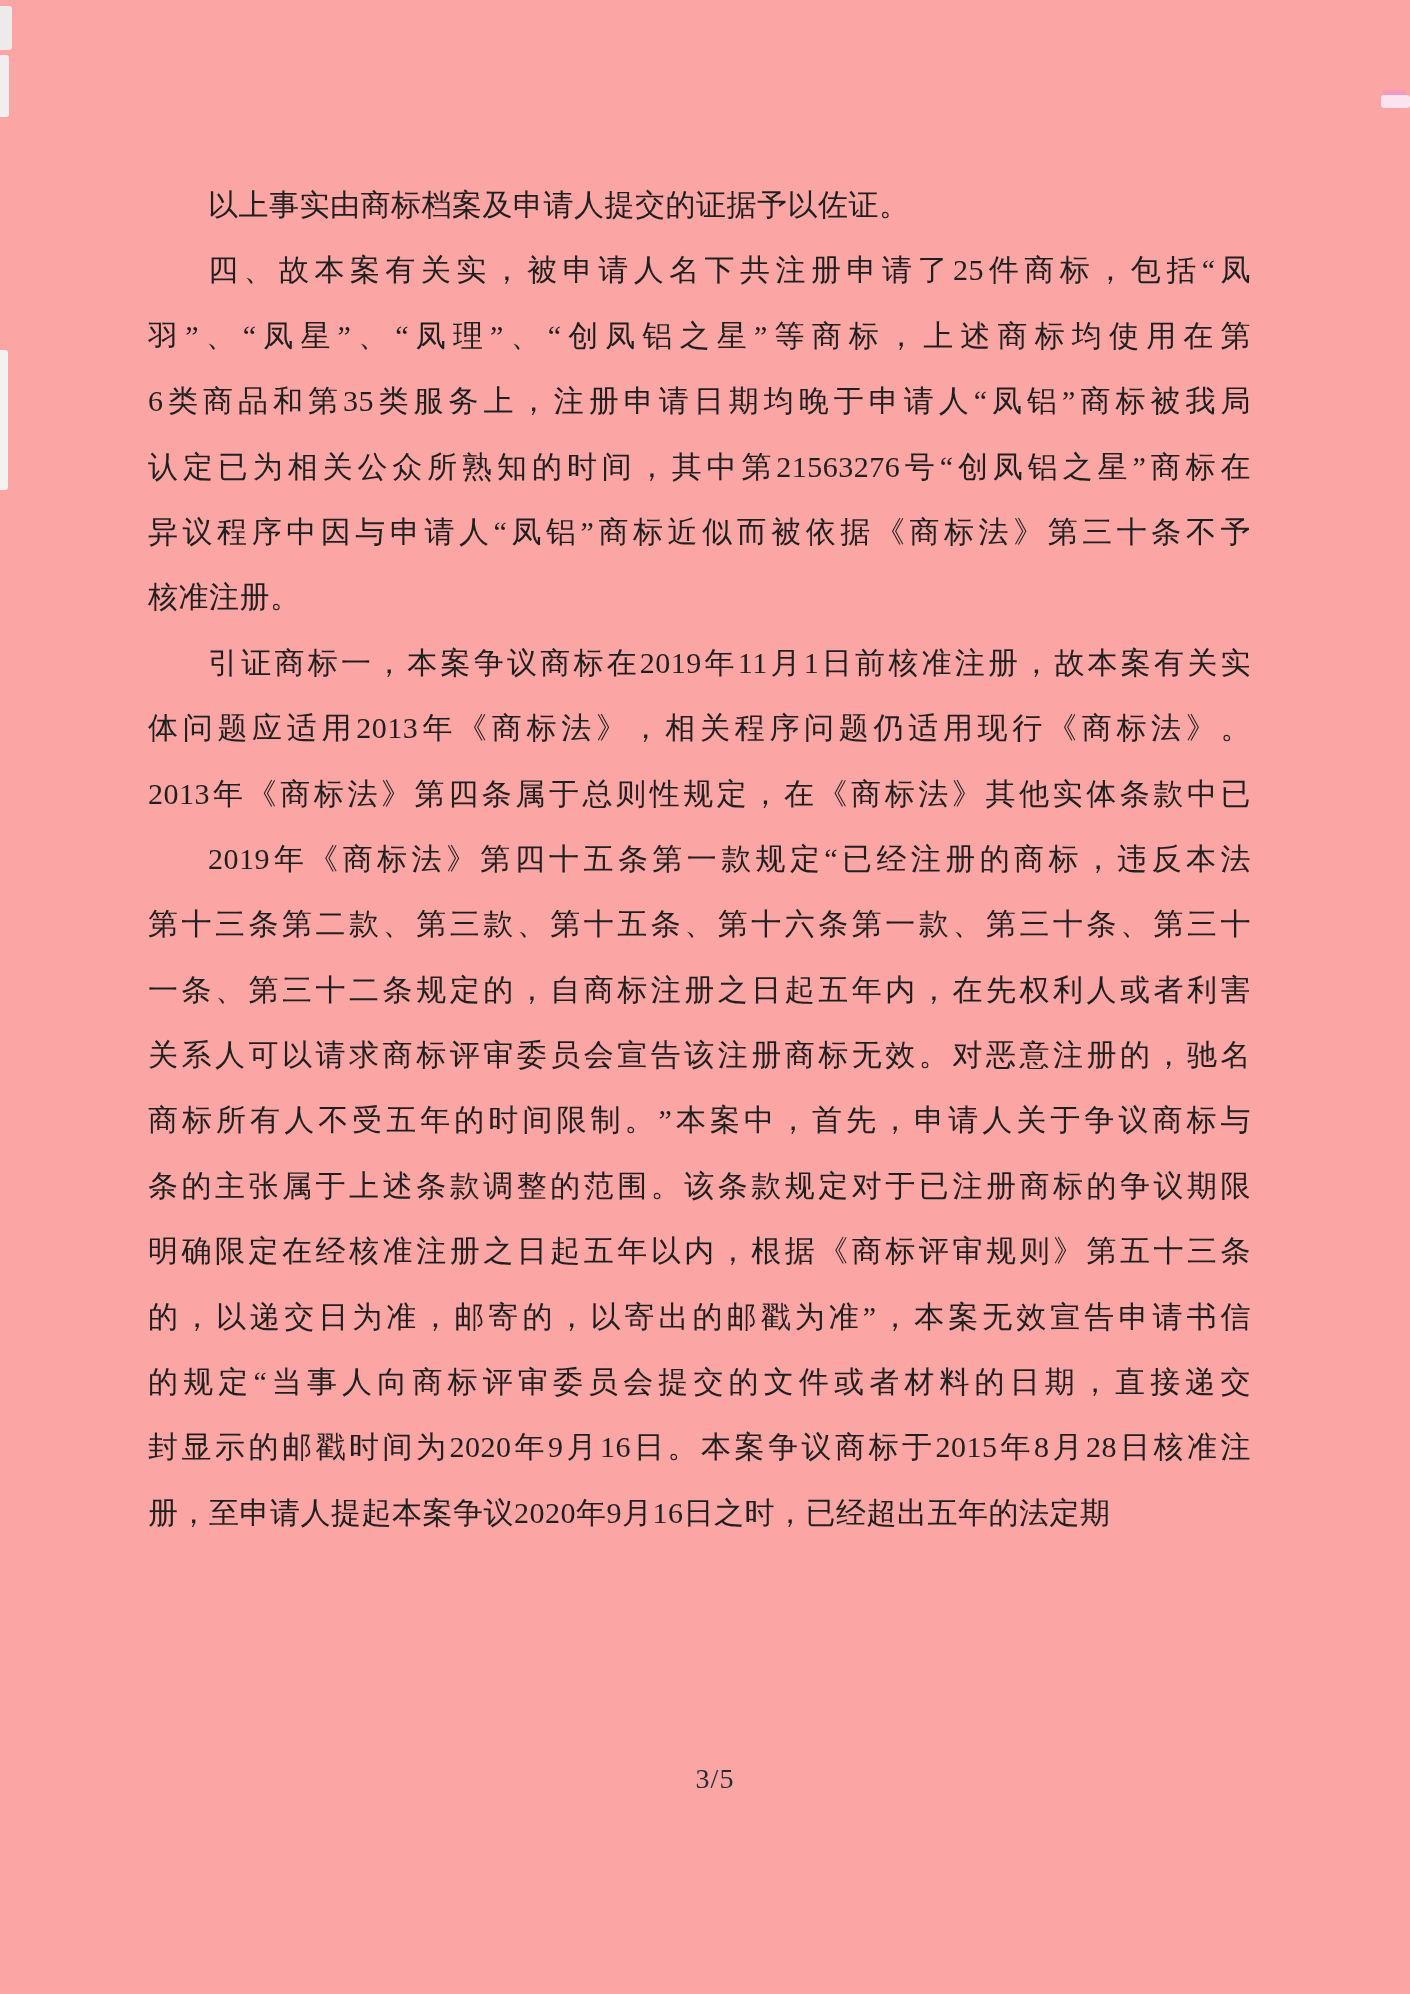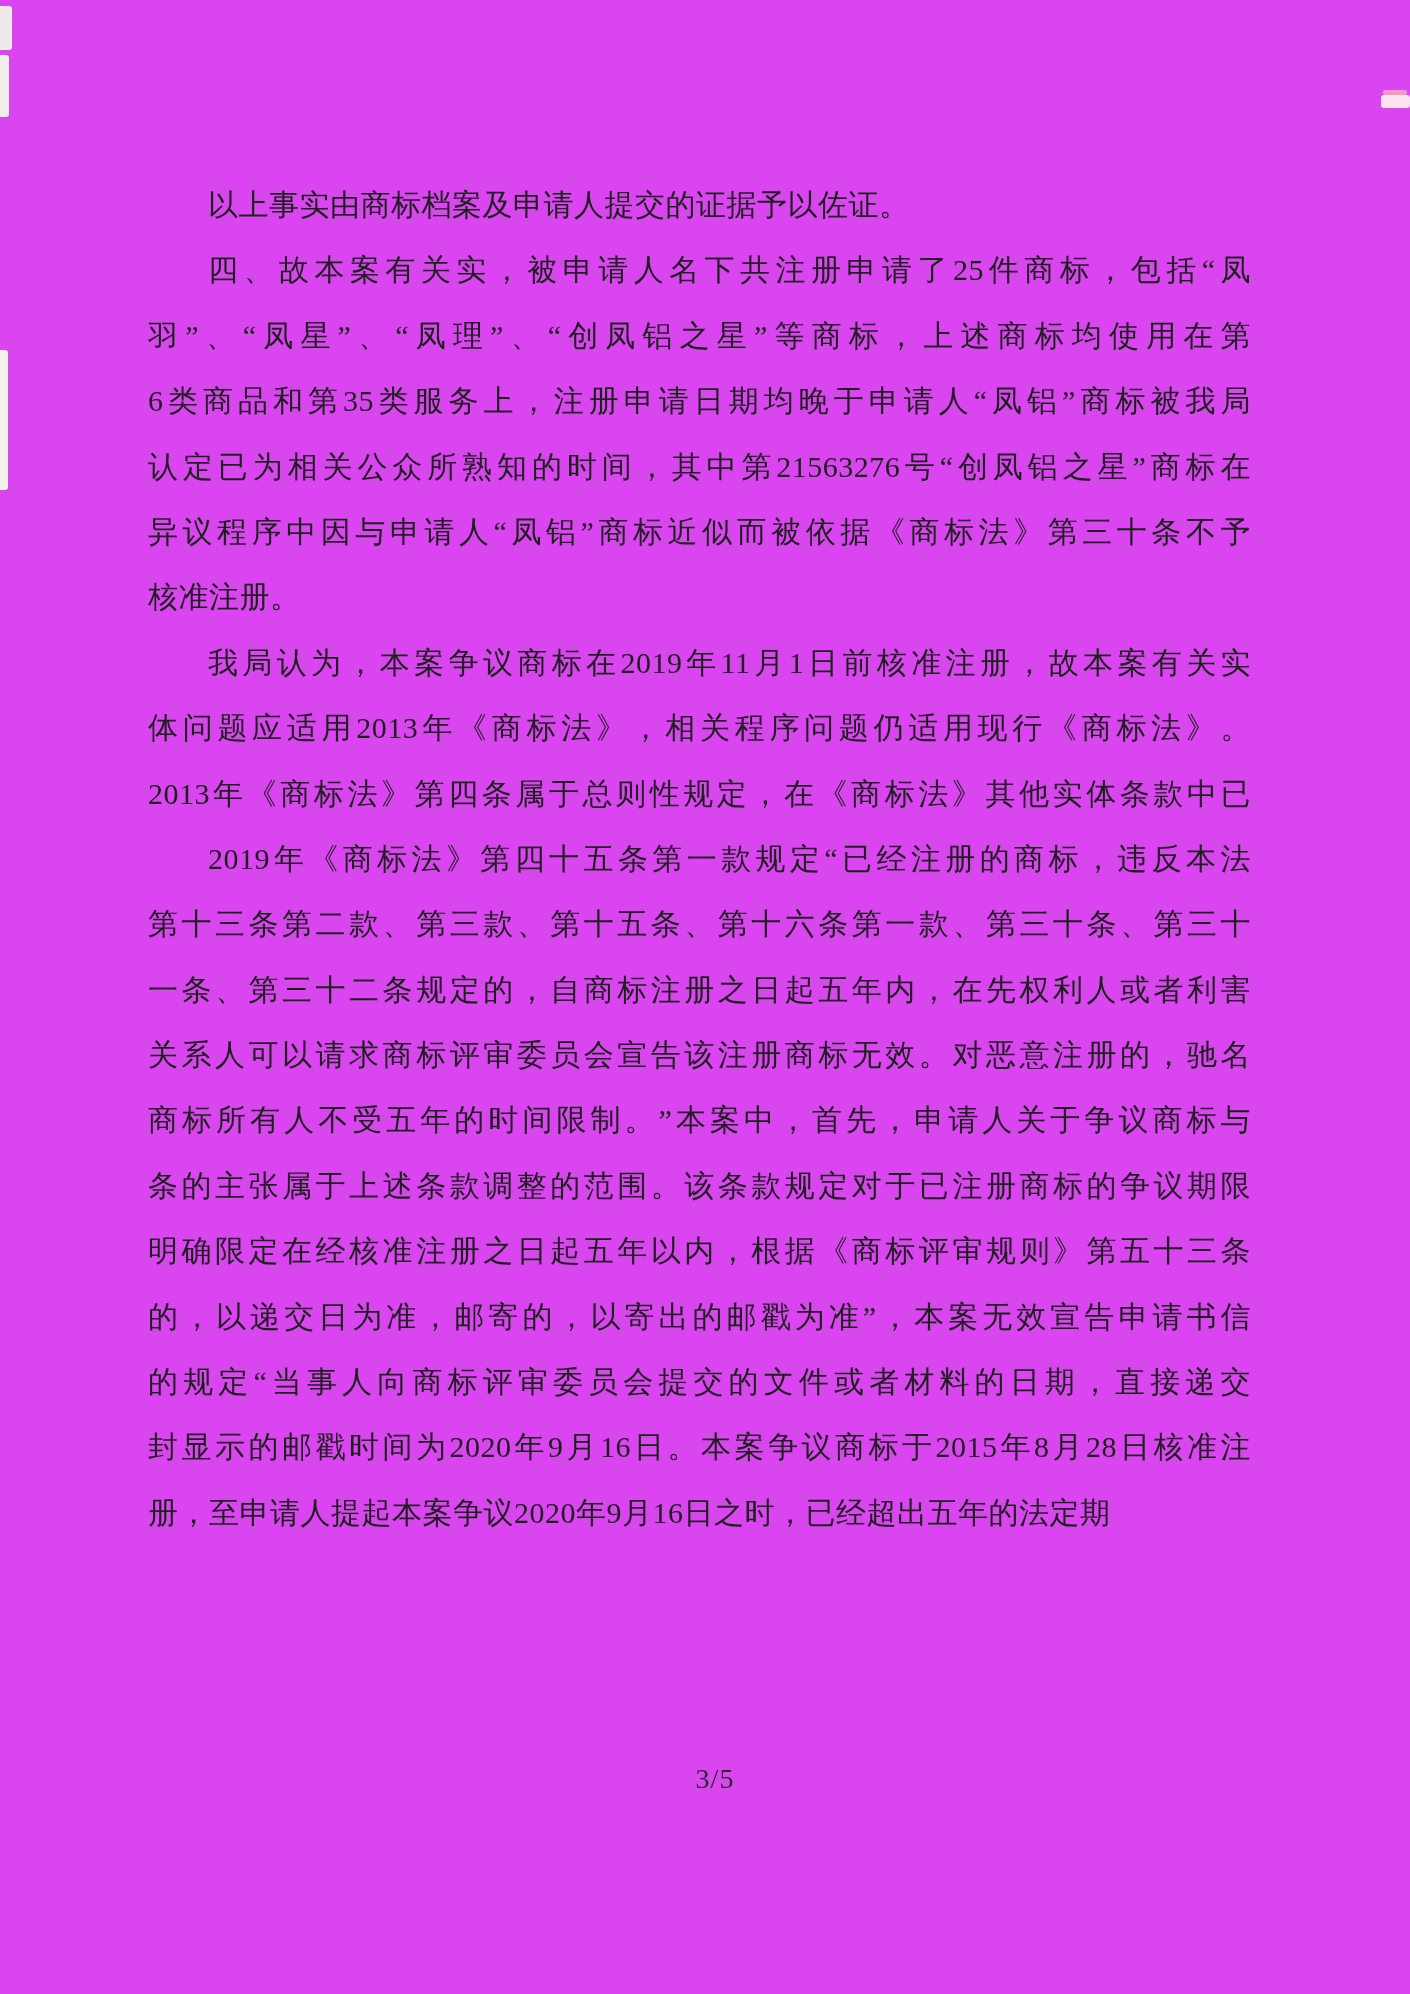--- a/index.html
+++ b/index.html
@@ -11,21 +11,21 @@
     height: 1994px;
     background: #fefefe;
     position: relative;
     overflow: hidden;
     font-family: "Liberation Serif", "DejaVu Serif", serif;
     color: #1f1f1f;
   }
   .page {
     position: absolute;
     inset: 0;
-    background: #d946ef;
+    background: #fca5a5;
   }
   .doc-body {
     position: absolute;
     left: 148px;
     top: 172px;
     width: 1103px;
   }
   .line {
     font-size: 30px;
     line-height: 65.4px;
@@ -112,21 +112,21 @@
   <div class="pink-dash"></div>
 
   <div class="doc-body">
     <div class="line indent">以上事实由商标档案及申请人提交的证据予以佐证。</div>
     <div class="line indent stretch">四、故本案有关实，被申请人名下共注册申请了25件商标，包括“凤</div>
     <div class="line stretch">羽”、“凤星”、“凤理”、“创凤铝之星”等商标，上述商标均使用在第</div>
     <div class="line stretch">6类商品和第35类服务上，注册申请日期均晚于申请人“凤铝”商标被我局</div>
     <div class="line stretch">认定已为相关公众所熟知的时间，其中第21563276号“创凤铝之星”商标在</div>
     <div class="line stretch">异议程序中因与申请人“凤铝”商标近似而被依据《商标法》第三十条不予</div>
     <div class="line">核准注册。</div>
-    <div class="line indent stretch">我局认为，本案争议商标在2019年11月1日前核准注册，故本案有关实</div>
+    <div class="line indent stretch">引证商标一，本案争议商标在2019年11月1日前核准注册，故本案有关实</div>
     <div class="line stretch">体问题应适用2013年《商标法》，相关程序问题仍适用现行《商标法》。</div>
     <div class="line stretch">2013年《商标法》第四条属于总则性规定，在《商标法》其他实体条款中已</div>
     <div class="line indent stretch">2019年《商标法》第四十五条第一款规定“已经注册的商标，违反本法</div>
     <div class="line stretch">第十三条第二款、第三款、第十五条、第十六条第一款、第三十条、第三十</div>
     <div class="line stretch">一条、第三十二条规定的，自商标注册之日起五年内，在先权利人或者利害</div>
     <div class="line stretch">关系人可以请求商标评审委员会宣告该注册商标无效。对恶意注册的，驰名</div>
     <div class="line stretch">商标所有人不受五年的时间限制。”本案中，首先，申请人关于争议商标与</div>
     <div class="line stretch">条的主张属于上述条款调整的范围。该条款规定对于已注册商标的争议期限</div>
     <div class="line stretch">明确限定在经核准注册之日起五年以内，根据《商标评审规则》第五十三条</div>
     <div class="line stretch">的，以递交日为准，邮寄的，以寄出的邮戳为准”，本案无效宣告申请书信</div>

